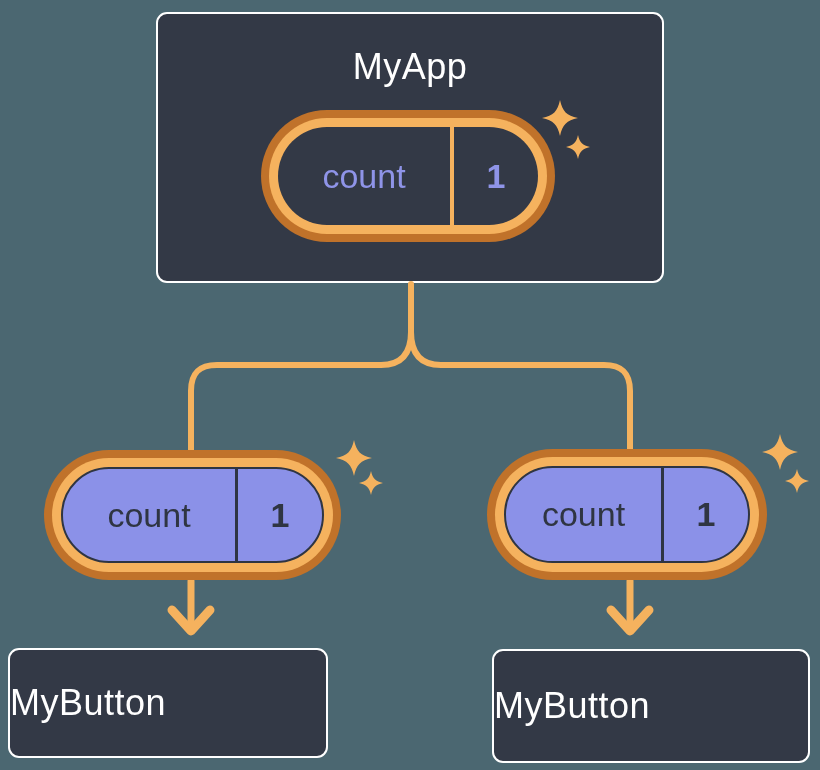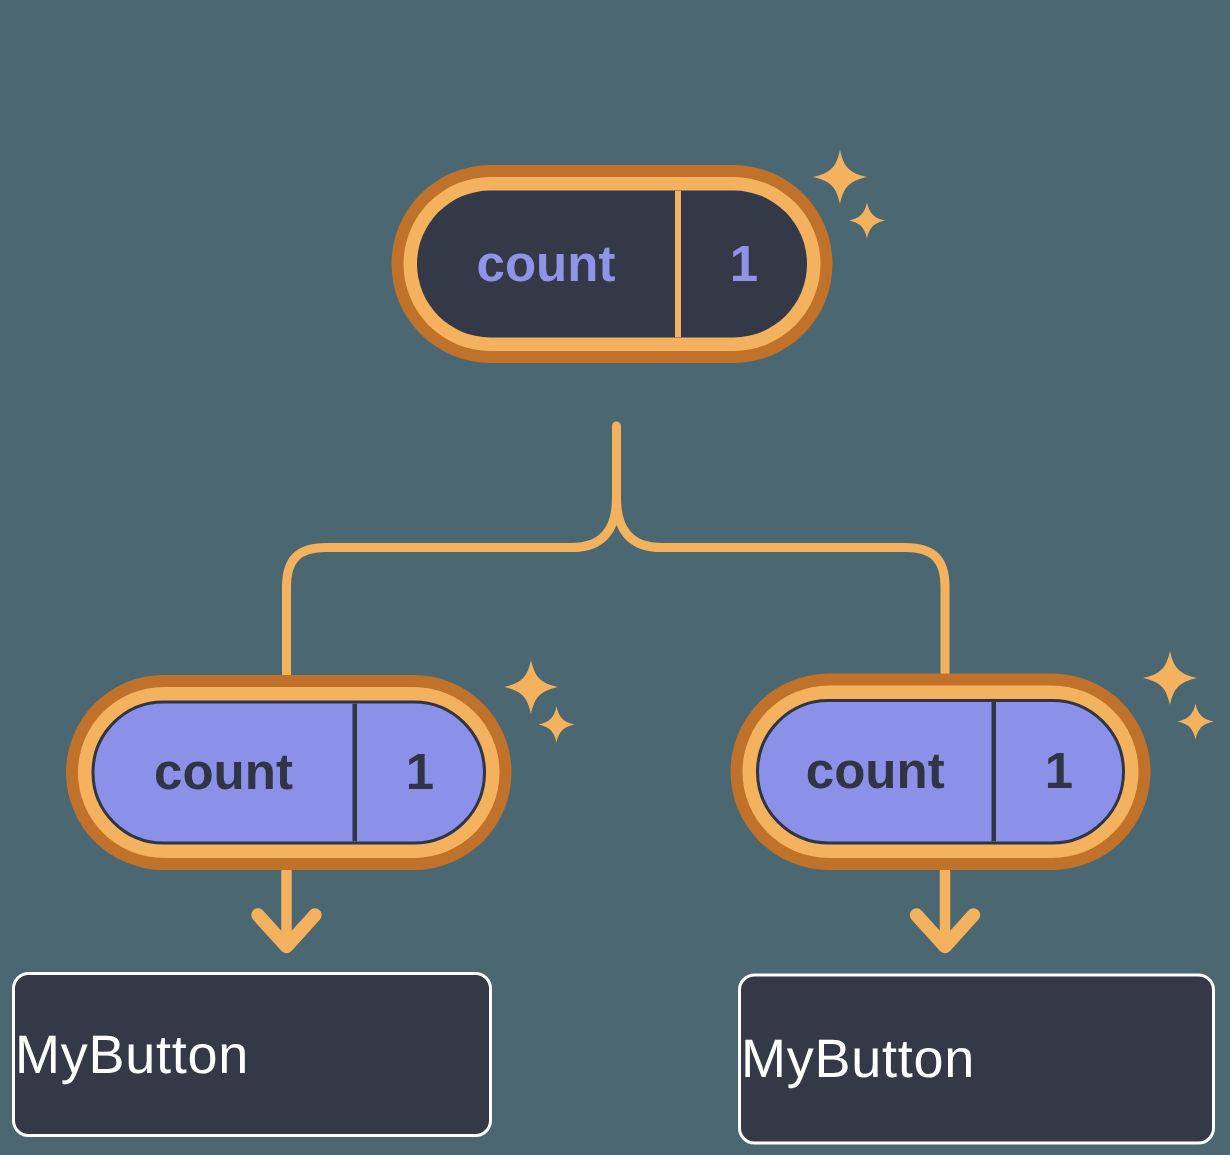--- a/index.html
+++ b/index.html
@@ -81,40 +81,43 @@
     box-sizing:border-box;
     font-size:34px;
   }
   .pill-body.dark{background:var(--node-fill);}
   .pill-body.purple{
     background:var(--pill-fill);
     border:2.5px solid var(--pill-dark);
   }
   .pill-cell-label{
     flex:1;display:flex;align-items:center;justify-content:center;
-    font-weight:700;
+    font-weight:400;
   }
   .pill-cell-value{
     width:84px;display:flex;align-items:center;justify-content:center;
     font-weight:700;
   }
   .dark .pill-cell-label, .dark .pill-cell-value{color:var(--pill-purple-text);}
   .dark .pill-cell-value{border-left:4px solid var(--accent-light);}
   .purple .pill-cell-label, .purple .pill-cell-value{color:var(--pill-dark);}
   .purple .pill-cell-value{border-left:3px solid var(--pill-dark);}
 
   .state-pill{left:105px;top:98px;width:294px;height:132px;}
   .child-pill-left{left:44px;top:450px;width:297px;height:130px;}
   .child-pill-right{left:487px;top:449px;width:280px;height:131px;}
 </style>
 </head>
 <body>
 
 <div class="stage">
 
+  <div class="node root-node">
+    <div class="node-title">MyApp</div>
+  </div>
 
   <div class="node child-node child-node-left">
     <div class="node-title">MyButton</div>
   </div>
   <div class="node child-node child-node-right">
     <div class="node-title">MyButton</div>
   </div>
 
   <svg class="overlay" viewBox="0 0 820 770" xmlns="http://www.w3.org/2000/svg">
     <g>

